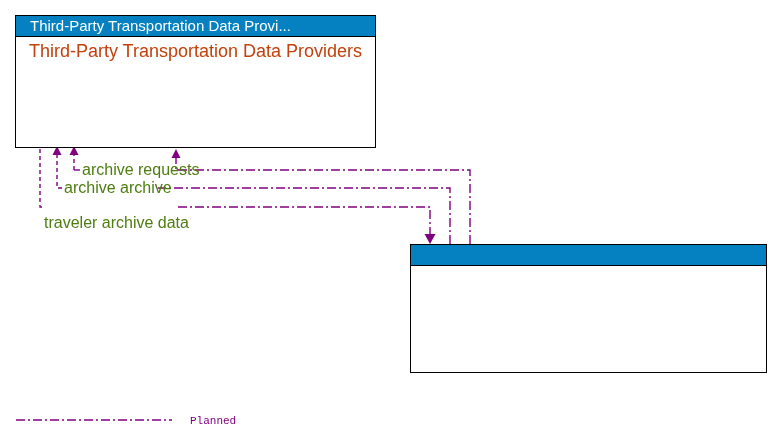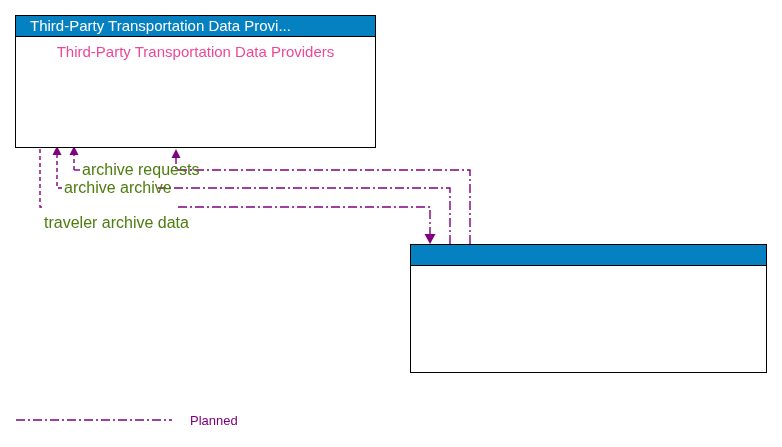--- a/index.html
+++ b/index.html
@@ -34,22 +34,22 @@
     font-size: 15px;
     line-height: 20px;
     height: 21px;
     padding: 0 14px;
     white-space: nowrap;
     overflow: hidden;
     text-align: left;
   }
   .node-label {
     text-align: center;
-    color: #ec4899;
-    font-size: 15px;
+    color: #c2410c;
+    font-size: 18px;
     line-height: 17px;
     padding-top: 6px;
     padding-left: 4px;
     padding-right: 4px;
   }
   #node-third-party {
     left: 15px;
     top: 15px;
     width: 361px;
     height: 133px;
@@ -71,23 +71,24 @@
     white-space: nowrap;
   }
   #label-archive-requests { left: 82px; top: 163px; }
   #label-archive-status   { left: 64px; top: 181px; }
   #label-traveler-archive-data { left: 44px; top: 216px; }
   #legend-label {
     position: absolute;
     left: 190px;
     top: 413px;
     color: #800080;
-    font-size: 13px;
+    font-size: 11px;
     line-height: 16px;
     white-space: nowrap;
+    font-family: Liberation Mono, monospace;
   }
 </style>
 </head>
 <body>
 
 <svg id="diagram-canvas" viewBox="0 0 782 447">
 
   <g>
     <path d="M 470 244 L 470 170 L 176 170 L 176 155" fill="none" stroke="#800080" stroke-width="1.4" stroke-dasharray="9 3 2 3"></path>
     <polygon points="176,149 171.5,158 180.5,158" fill="#800080"></polygon>

